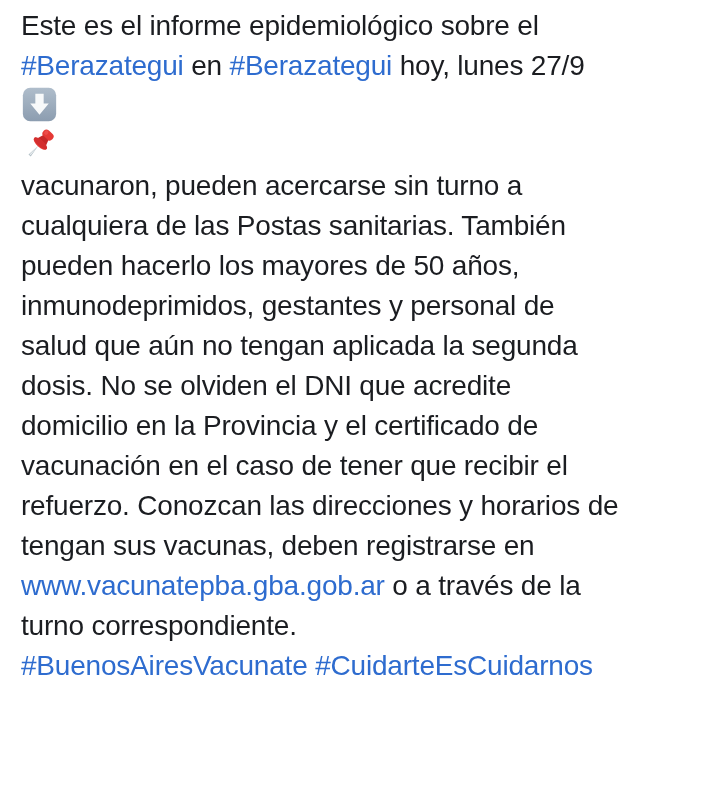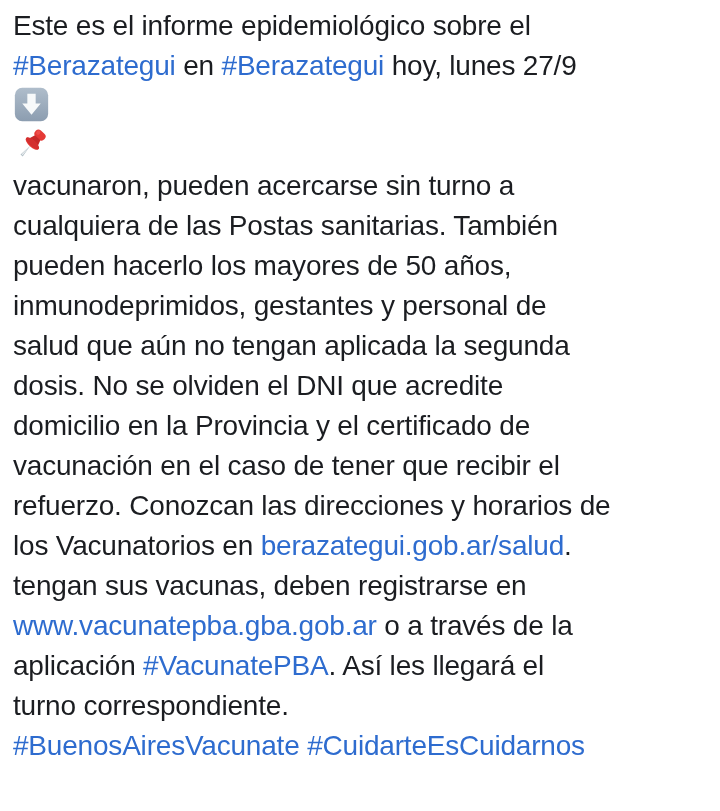--- a/index.html
+++ b/index.html
@@ -8,21 +8,21 @@
     --link: #2e6ccf;
   }
   * { margin: 0; padding: 0; box-sizing: border-box; }
   html, body {
     width: 720px;
     height: 811px;
     background: var(--bg);
     overflow: hidden;
   }
   .post {
-    padding: 6px 20px 0 13px;
+    padding: 6px 20px 0 21px;
     font-family: "Liberation Sans", "DejaVu Sans", sans-serif;
     font-size: 28px;
     line-height: 40px;
     color: var(--fg);
     letter-spacing: -0.2px;
   }
   .line {
     white-space: nowrap;
     height: 40px;
   }
@@ -70,19 +70,17 @@
   </span></div>
     <div class="line"><span class="txt">vacunaron, pueden acercarse sin turno a</span></div>
     <div class="line"><span class="txt">cualquiera de las Postas sanitarias. También</span></div>
     <div class="line"><span class="txt">pueden hacerlo los mayores de 50 años,</span></div>
     <div class="line"><span class="txt">inmunodeprimidos, gestantes y personal de</span></div>
     <div class="line"><span class="txt">salud que aún no tengan aplicada la segunda</span></div>
     <div class="line"><span class="txt">dosis. No se olviden el DNI que acredite</span></div>
     <div class="line"><span class="txt">domicilio en la Provincia y el certificado de</span></div>
     <div class="line"><span class="txt">vacunación en el caso de tener que recibir el</span></div>
     <div class="line"><span class="txt">refuerzo. Conozcan las direcciones y horarios de</span></div>
-    <div class="line"><span class="txt">los Vacunatorios en </span><span class="lnk">berazategui.gob.ar/salud</span><span class="txt">.</span></div>
     <div class="line"><span class="txt">tengan sus vacunas, deben registrarse en</span></div>
     <div class="line"><span class="lnk">www.vacunatepba.gba.gob.ar</span><span class="txt"> o a través de la</span></div>
-    <div class="line"><span class="txt">aplicación </span><span class="lnk">#VacunatePBA</span><span class="txt">. Así les llegará el</span></div>
     <div class="line"><span class="txt">turno correspondiente.</span></div>
     <div class="line"><span class="lnk">#BuenosAiresVacunate</span><span class="txt"> </span><span class="lnk">#CuidarteEsCuidarnos</span></div>
   </main>
 
 </body></html>

